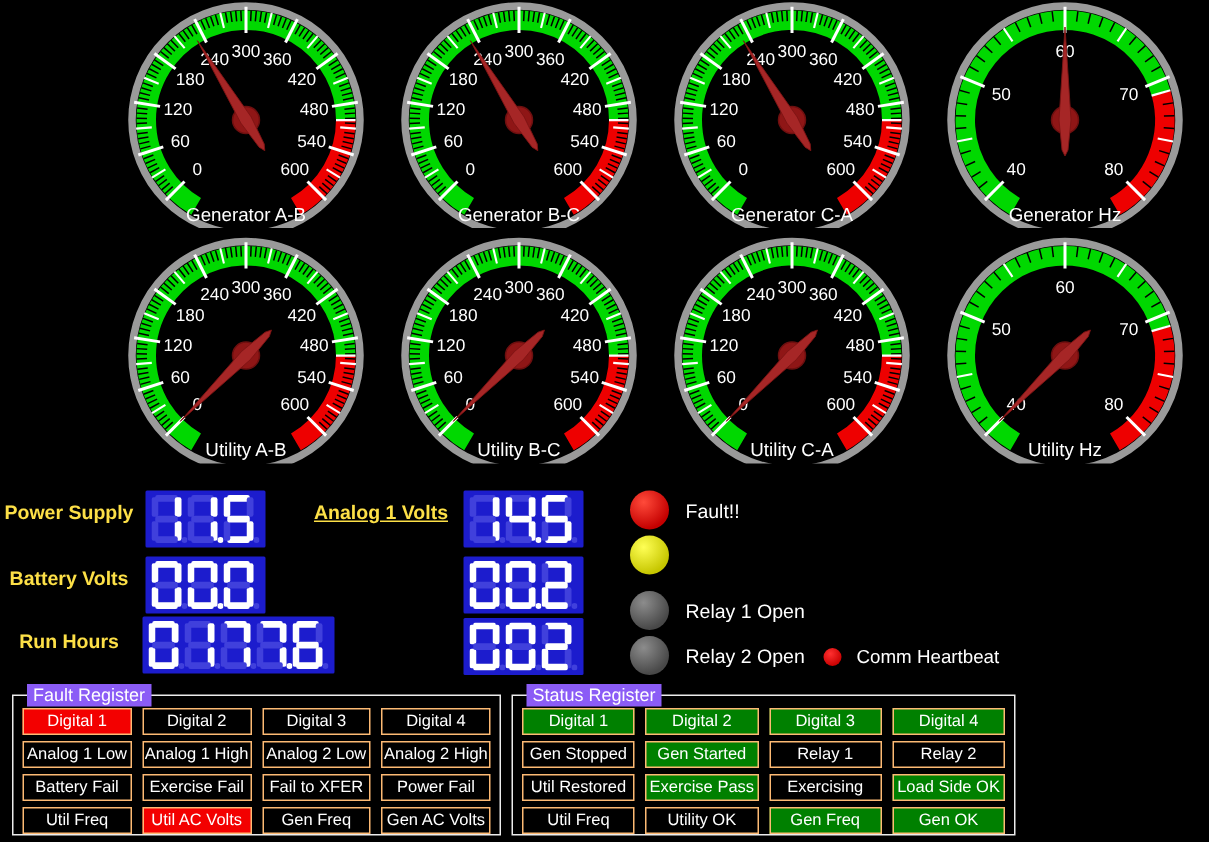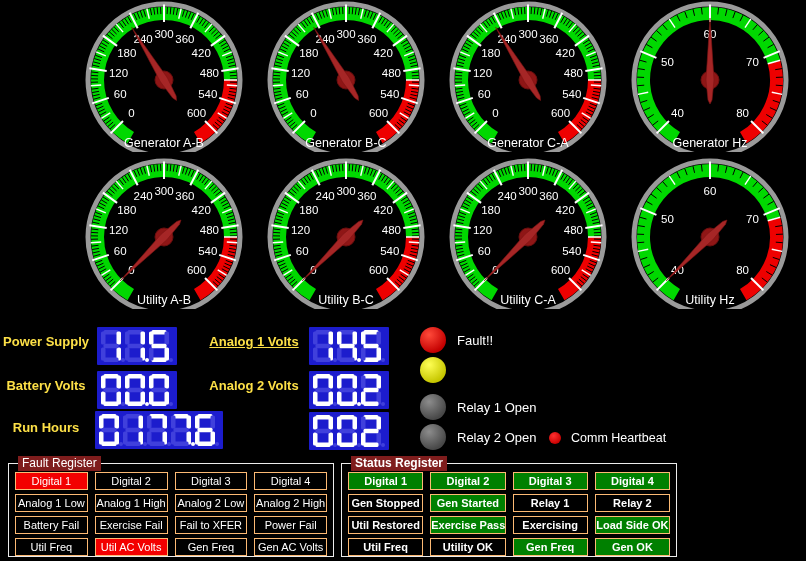--- a/index.html
+++ b/index.html
@@ -39,22 +39,22 @@
   #lampl-pf{left:457px;top:363px;}
   #lampl-r1{left:457px;top:400px;}
   #lampl-r2{left:457px;top:430px;}
   #hb-dot{position:absolute;left:549px;top:432px;width:12px;height:12px;border-radius:50%;
           background:radial-gradient(circle at 38% 32%,#ff3030,#c80000 75%);}
   #hb-label{left:571px;top:431px;font-size:12.5px;}
 
   
   .register{position:absolute;border:1px solid #ececec;}
   #fault-register{left:8px;top:463px;width:324px;height:92px;}
-  #status-register{left:341px;top:463px;width:334px;height:92px;font-weight:bold;}
-  .register-title{position:absolute;top:-8px;left:9px;background:#7f1d1d;color:#fff;
+  #status-register{left:341px;top:463px;width:334px;height:92px;}
+  .register-title{position:absolute;top:-8px;left:9px;background:#8b5cf6;color:#fff;
                   font-size:12px;line-height:15px;padding:0 4px;white-space:nowrap;}
   .register-grid{position:absolute;left:6px;right:6px;top:8px;
                  display:grid;grid-template-columns:repeat(4,1fr);gap:4px 7px;}
   .reg-cell{height:18px;background:#000;border:1px solid #fdba74;color:#fff;
             font-size:11px;line-height:17px;text-align:center;white-space:nowrap;
             overflow:hidden;box-sizing:border-box;}
   .reg-cell.red{background:#f30000;}
   .reg-cell.green{background:#008000;}
 </style>
 </head>
@@ -1068,21 +1068,20 @@
         <rect x="15.5" y="1.5" width="4.5" height="13" rx="1.5" fill="#4040dc"></rect>
         <rect x="15.5" y="17.5" width="4.5" height="13" rx="1.5" fill="#ffffff"></rect>
         <rect x="2.5" y="27.5" width="15" height="4.5" rx="1.5" fill="#ffffff"></rect>
         <rect x="0" y="17.5" width="4.5" height="13" rx="1.5" fill="#4040dc"></rect>
         <rect x="0" y="1.5" width="4.5" height="13" rx="1.5" fill="#ffffff"></rect>
         <rect x="2.5" y="13.75" width="15" height="4.5" rx="1.5" fill="#ffffff"></rect>
         <circle cx="22" cy="30" r="2" fill="#4040dc"></circle>
       </svg>
     </div>
 
-  <div class="disp-label" id="a2-label">Analog 2 Volts</div>
   <div class="seg-display" id="a2-disp">
       <svg viewBox="0 0 24 32" width="24" height="32">
         <rect x="2.5" y="0" width="15" height="4.5" rx="1.5" fill="#ffffff"></rect>
         <rect x="15.5" y="1.5" width="4.5" height="13" rx="1.5" fill="#ffffff"></rect>
         <rect x="15.5" y="17.5" width="4.5" height="13" rx="1.5" fill="#ffffff"></rect>
         <rect x="2.5" y="27.5" width="15" height="4.5" rx="1.5" fill="#ffffff"></rect>
         <rect x="0" y="17.5" width="4.5" height="13" rx="1.5" fill="#ffffff"></rect>
         <rect x="0" y="1.5" width="4.5" height="13" rx="1.5" fill="#ffffff"></rect>
         <rect x="2.5" y="13.75" width="15" height="4.5" rx="1.5" fill="#4040dc"></rect>
         <circle cx="22" cy="30" r="2" fill="#4040dc"></circle>

